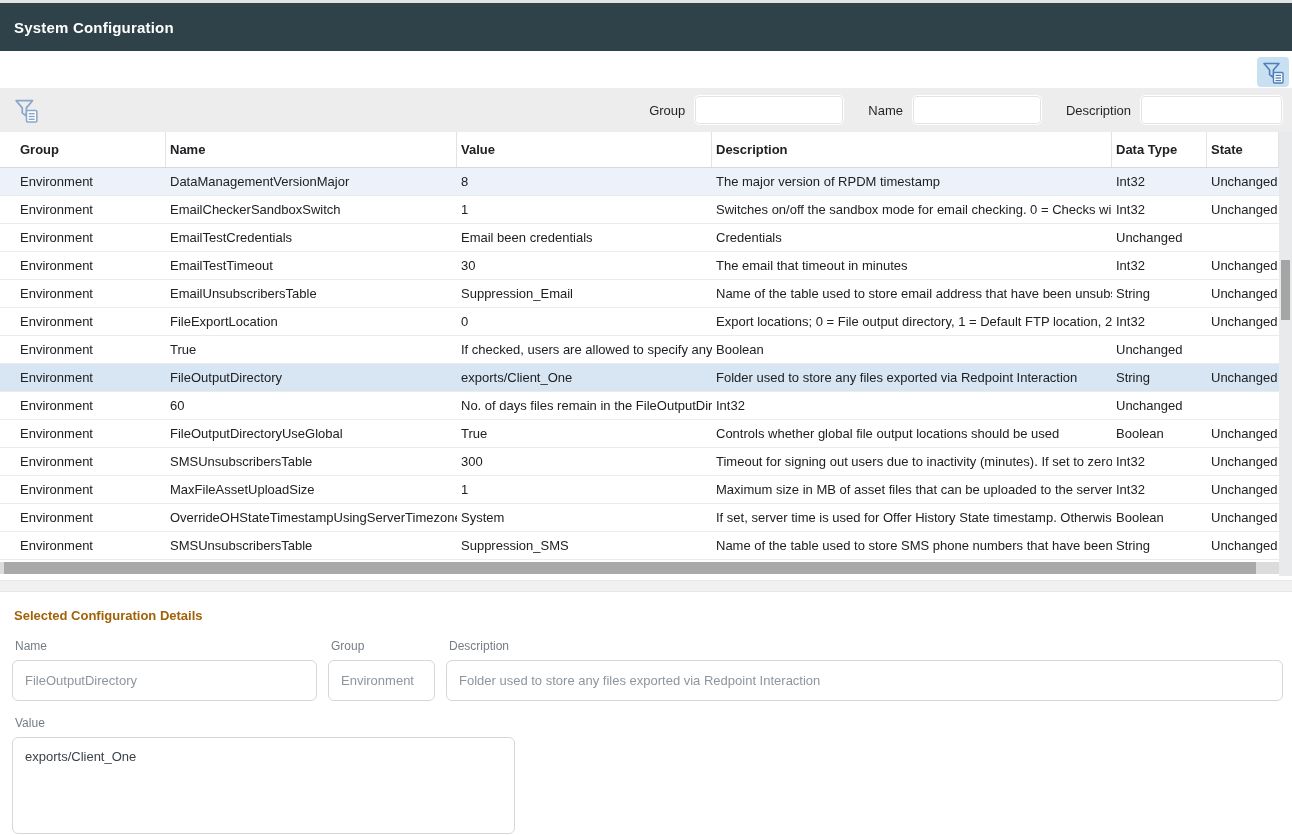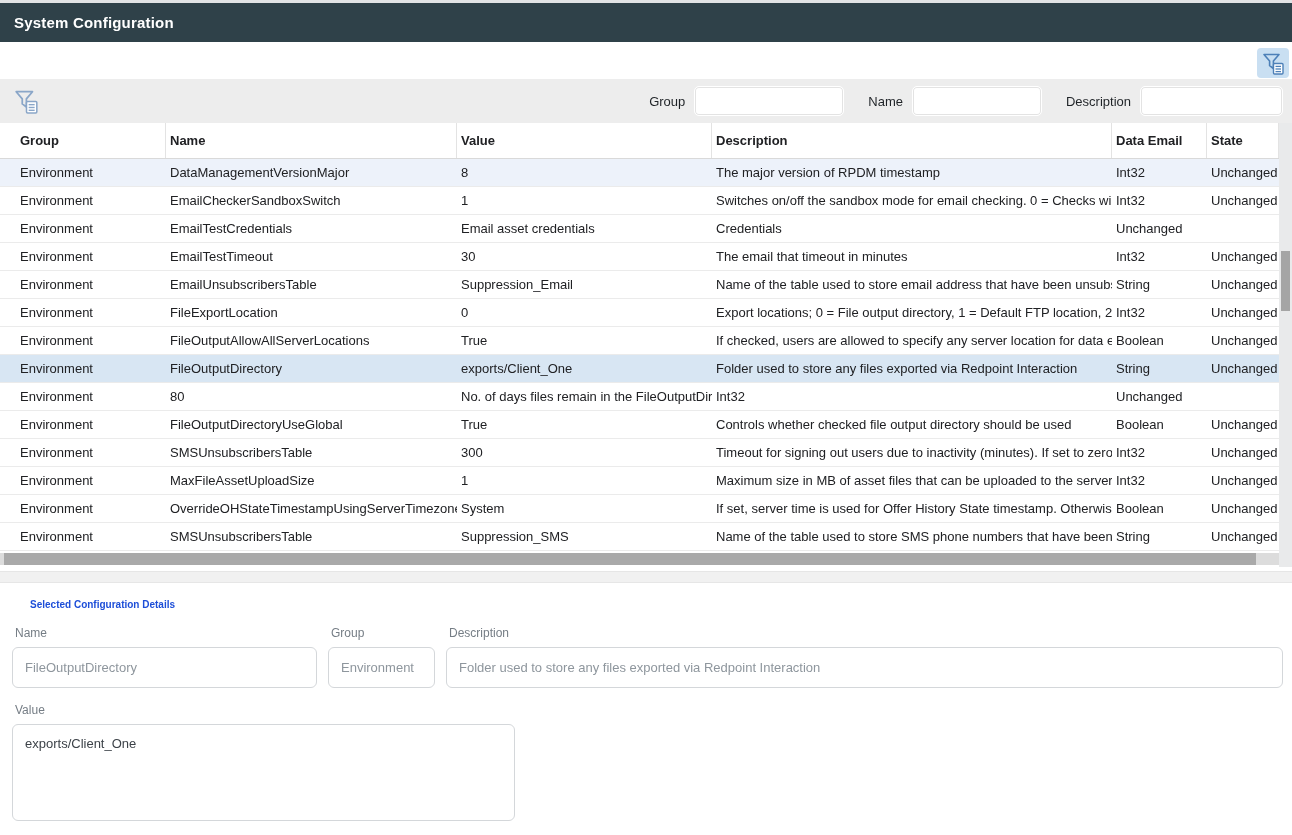--- a/index.html
+++ b/index.html
@@ -1,21 +1,21 @@
 <!DOCTYPE html>
 <html><head>
 <meta charset="utf-8">
 <style>
   * { margin:0; padding:0; box-sizing:border-box; }
   html,body { width:1292px; height:835px; overflow:hidden; background:#ffffff;
               font-family:"Liberation Sans", sans-serif; color:#202124; }
 
   
   .top-strip   { height:3px; background:#e2e3e5; }
-  .titlebar    { height:39px; background:#2f4149; display:flex; align-items:center; padding-left:14px; }
+  .titlebar    { height:48px; background:#2f4149; display:flex; align-items:center; padding-left:14px; }
   .titlebar .title { color:#ffffff; font-size:15px; font-weight:bold; letter-spacing:.2px; }
 
   .toolbar     { height:37px; background:#ffffff; position:relative; }
   .filter-toggle-btn { position:absolute; right:3px; top:6px; width:32px; height:30px;
                        background:#c9dff2; border:none; border-radius:4px; display:flex;
                        align-items:center; justify-content:center; cursor:pointer; }
 
   
   .filterbar   { height:44px; background:#ededed; display:flex; align-items:center; padding:0 9px 0 14px; }
   .filterbar .spacer { flex:1; }
@@ -45,21 +45,21 @@
   .vscroll-thumb { position:absolute; top:128px; left:2px; width:9px; height:60px; background:#a5a5a5; }
   .hscroll-area  { width:1279px; padding:2px 0 2px 0; background:#ffffff; }
   .hscroll-track { height:12px; background:#dcdcdc; margin:0 0 0 0; position:relative; }
   .hscroll-thumb { position:absolute; left:4px; top:0; height:12px; width:1252px; background:#a9a9a9; }
 
   .section-gap { height:4px; background:#ffffff; }
   .divider-band { height:12px; background:#f1f1f1; border-top:1px solid #e6e6e6; border-bottom:1px solid #e6e6e6; }
 
   
   .details { background:#ffffff; padding:16px 9px 0 12px; }
-  .details h2 { font-size:10px; font-weight:bold; color:#1d4ed8; margin-left:18px; }
+  .details h2 { font-size:13px; font-weight:bold; color:#a16207; margin-left:2px; }
   .fields-row { display:flex; gap:11px; margin-top:16px; }
   .field { display:flex; flex-direction:column; }
   .field label { font-size:12px; color:#757d85; margin-bottom:7px; margin-left:3px; }
   .field input, .field textarea {
       height:41px; border:1px solid #d4d7da; border-radius:6px; background:#fff;
       font-family:inherit; font-size:13px; color:#8e969d; padding:0 12px; outline:none; }
   .field.f-name input  { width:305px; }
   .field.f-group input { width:107px; }
   .field.f-desc  { flex:1; }
   .field.f-desc input { width:100%; }
@@ -118,21 +118,21 @@
   </div>
 </div>
 
 <div class="table-section">
   <div class="grid">
     <div class="thead-row">
         <div class="cell">Group</div>
         <div class="cell">Name</div>
         <div class="cell">Value</div>
         <div class="cell">Description</div>
-        <div class="cell">Data Email</div>
+        <div class="cell">Data Type</div>
         <div class="cell">State</div>
       </div>
     <div class="tbody">
         <div class="trow highlighted">
           <div class="cell">Environment</div>
           <div class="cell">DataManagementVersionMajor</div>
           <div class="cell">8</div>
           <div class="cell">The major version of RPDM timestamp</div>
           <div class="cell">Int32</div>
           <div class="cell">Unchanged</div>
@@ -141,21 +141,21 @@
           <div class="cell">Environment</div>
           <div class="cell">EmailCheckerSandboxSwitch</div>
           <div class="cell">1</div>
           <div class="cell">Switches on/off the sandbox mode for email checking. 0 = Checks will…</div>
           <div class="cell">Int32</div>
           <div class="cell">Unchanged</div>
         </div>
         <div class="trow">
           <div class="cell">Environment</div>
           <div class="cell">EmailTestCredentials</div>
-          <div class="cell">Email asset credentials</div>
+          <div class="cell">Email been credentials</div>
           <div class="cell">Credentials</div>
           <div class="cell">Unchanged</div>
         </div>
         <div class="trow">
           <div class="cell">Environment</div>
           <div class="cell">EmailTestTimeout</div>
           <div class="cell">30</div>
           <div class="cell">The email that timeout in minutes</div>
           <div class="cell">Int32</div>
           <div class="cell">Unchanged</div>
@@ -171,46 +171,45 @@
         <div class="trow">
           <div class="cell">Environment</div>
           <div class="cell">FileExportLocation</div>
           <div class="cell">0</div>
           <div class="cell">Export locations; 0 = File output directory, 1 = Default FTP location, 2 =…</div>
           <div class="cell">Int32</div>
           <div class="cell">Unchanged</div>
         </div>
         <div class="trow">
           <div class="cell">Environment</div>
-          <div class="cell">FileOutputAllowAllServerLocations</div>
           <div class="cell">True</div>
           <div class="cell">If checked, users are allowed to specify any server location for data ex…</div>
           <div class="cell">Boolean</div>
           <div class="cell">Unchanged</div>
         </div>
         <div class="trow selected">
           <div class="cell">Environment</div>
           <div class="cell">FileOutputDirectory</div>
           <div class="cell">exports/Client_One</div>
           <div class="cell">Folder used to store any files exported via Redpoint Interaction</div>
           <div class="cell">String</div>
           <div class="cell">Unchanged</div>
         </div>
         <div class="trow">
           <div class="cell">Environment</div>
-          <div class="cell">80</div>
+          <div class="cell">60</div>
           <div class="cell">No. of days files remain in the FileOutputDirectory before deletion. Zer…</div>
           <div class="cell">Int32</div>
           <div class="cell">Unchanged</div>
         </div>
         <div class="trow">
           <div class="cell">Environment</div>
           <div class="cell">FileOutputDirectoryUseGlobal</div>
           <div class="cell">True</div>
-          <div class="cell">Controls whether checked file output directory should be used</div>
+          <div class="cell">Controls whether global file output locations should be used</div>
           <div class="cell">Boolean</div>
           <div class="cell">Unchanged</div>
         </div>
         <div class="trow">
           <div class="cell">Environment</div>
           <div class="cell">SMSUnsubscribersTable</div>
           <div class="cell">300</div>
           <div class="cell">Timeout for signing out users due to inactivity (minutes). If set to zero,…</div>
           <div class="cell">Int32</div>
           <div class="cell">Unchanged</div>

